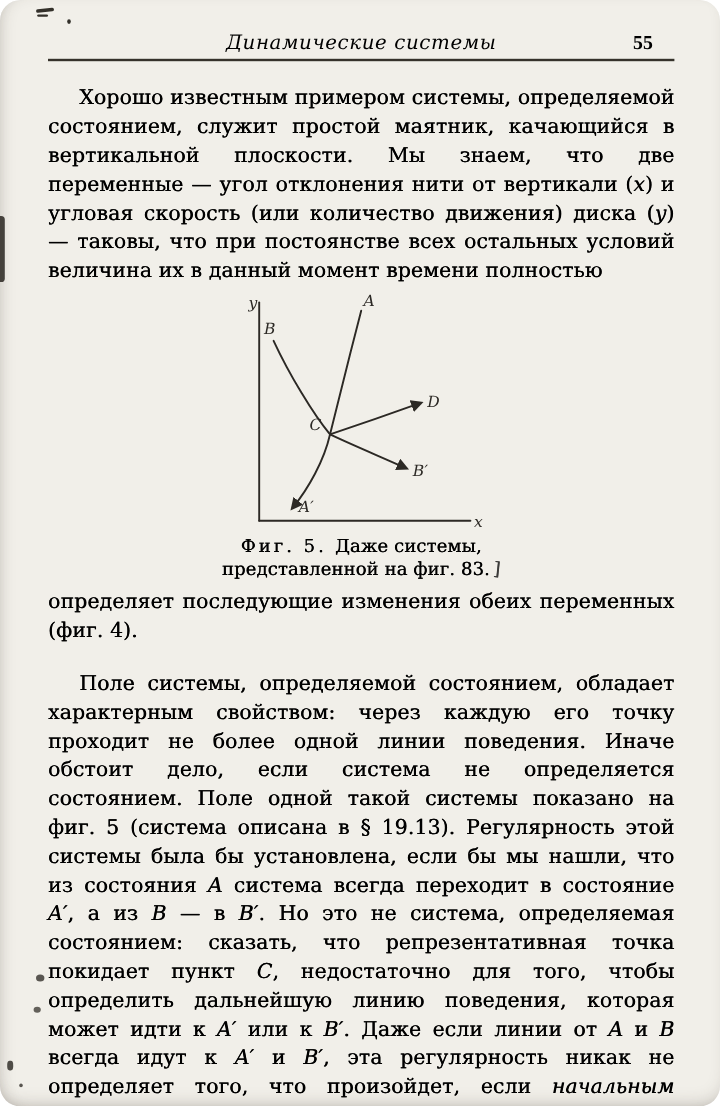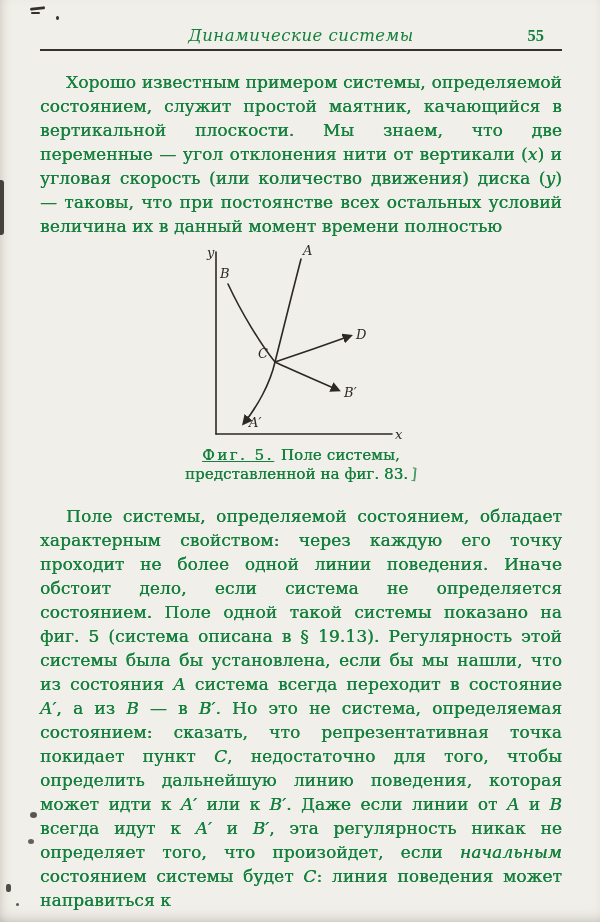--- a/index.html
+++ b/index.html
@@ -4,24 +4,25 @@
 <style>
   * { margin: 0; padding: 0; box-sizing: border-box; }
   html, body { width: 600px; }
   body { font-family: "DejaVu Serif", serif; }
 
   .page {
     position: relative;
     width: 600px;
     height: 922px;
     background: #f1efe9;
-    color: #15803d;
+    color: #000000;
     overflow: hidden;
     box-shadow: inset 0 -8px 16px -10px rgba(60,50,40,.35),
                 inset 8px 0 16px -12px rgba(60,50,40,.30);
+    border-radius: 17px;
   }
 
   
   .running-head {
     position: relative;
     margin: 26px 38px 0 40px;
     height: 24px;
     font-size: 16.5px;
   }
   .head-title {
@@ -59,21 +60,21 @@
     margin: 6px auto 6px auto;
     text-align: center;
   }
   svg.plot { display: block; margin: 0 auto; }
   figcaption {
     margin-top: 4px;
     font-size: 15px;
     line-height: 19px;
     text-shadow: 0.3px 0 0 currentColor;
   }
-  .cap-tag { letter-spacing: 2.5px; margin-right: 7px; text-decoration: underline; }
+  .cap-tag { letter-spacing: 2.5px; margin-right: 7px; }
   .stray { opacity: .75; display: inline-block; transform: rotate(6deg); margin-left: 3px; }
 
   
   .artifact {
     position: absolute;
     background: #33302a;
     border-radius: 2px;
     pointer-events: none;
   }
   .a1 { left: 30px; top: 7px;  width: 15px; height: 2.5px; transform: rotate(-6deg); }
@@ -130,25 +131,26 @@
           <text x="107" y="11">A</text>
           <text x="24" y="34">B</text>
           <text x="62" y="114">C</text>
           <text x="160" y="95">D</text>
           <text x="53" y="183">A′</text>
           <text x="148" y="153">B′</text>
         </g>
       </svg>
       <figcaption>
         <div class="cap-line">
-          <span class="cap-tag">Фиг. 5.</span><span>Поле системы,</span>
+          <span class="cap-tag">Фиг. 5.</span><span>Даже системы,</span>
         </div>
         <div class="cap-line">
           <span>представленной на фиг. 83.</span><span class="stray">]</span>
         </div>
       </figcaption>
     </figure>
 
+    <p class="para"><span>определяет последующие изменения обеих переменных (фиг. 4).</span></p>
 
     <p class="para indent"><span>Поле системы, определяемой состоянием, обладает характерным свойством: через каждую его точку проходит не более одной линии поведения. Иначе обстоит дело, если система не определяется состоянием. Поле одной такой системы показано на фиг. 5 (система описана в § 19.13). Регулярность этой системы была бы установлена, если бы мы нашли, что из состояния </span><span class="it">A</span><span> система всегда переходит в состояние </span><span class="it">A′</span><span>, а из </span><span class="it">B</span><span> — в </span><span class="it">B′</span><span>. Но это не система, определяемая состоянием: сказать, что репрезентативная точка покидает пункт </span><span class="it">C</span><span>, недостаточно для того, чтобы определить дальнейшую линию поведения, которая может идти к </span><span class="it">A′</span><span> или к </span><span class="it">B′</span><span>. Даже если линии от </span><span class="it">A</span><span> и </span><span class="it">B</span><span> всегда идут к </span><span class="it">A′</span><span> и </span><span class="it">B′</span><span>, эта регулярность никак не определяет того, что произойдет, если </span><span class="it">начальным</span><span> состоянием системы будет </span><span class="it">C</span><span>: линия поведения может направиться к </span></p>
 
   </main>
 </div>
 
 </body></html>

